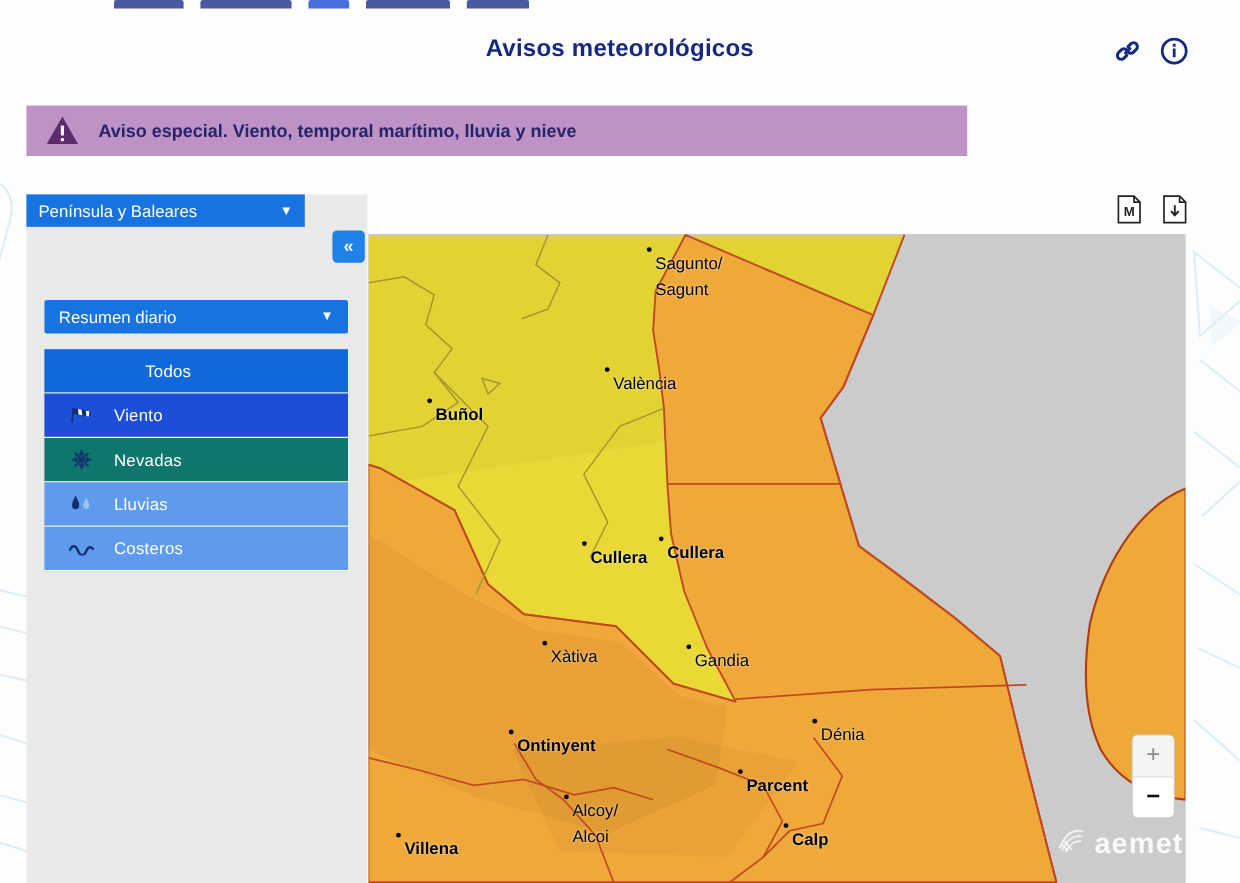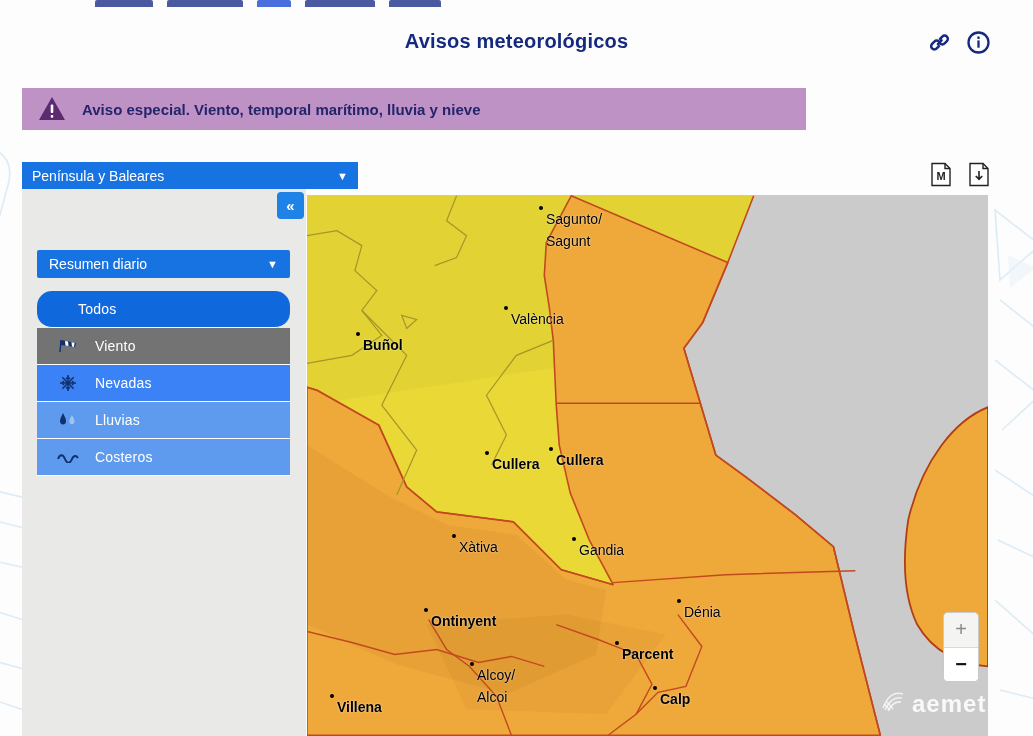--- a/index.html
+++ b/index.html
@@ -28,21 +28,21 @@
     position:absolute; left:22px; top:88px; width:784px; height:42px;
     display:flex; align-items:center; z-index:3; padding-left:16px;text-align:center;
   }
   .banner-text { font-size:15px; font-weight:bold; color:#24246a; margin-left:16px; }
   
   .sidebar {
     position:absolute; left:22px; top:162px; width:284px; height:574px;
     background:#e9e9e7; z-index:3;
   }
   .region-bar {
-    position:absolute; left:0; top:0; width:336px; height:27px;
+    position:absolute; left:0; top:0; width:232px; height:27px;
     color:#fff; font-size:14px; display:flex; align-items:center;
     padding:0 10px; cursor:pointer;
   }
   .region-bar .caret, .summary-bar .caret { margin-left:auto; font-size:11px; }
   .collapse-btn {
     position:absolute; right:2px; top:30px; width:27px; height:27px;
     border-radius:4px; color:#fff; font-size:15px; font-weight:bold;
     display:flex; align-items:center; justify-content:center; cursor:pointer;
   }
   .summary-bar {
@@ -51,21 +51,21 @@
     border-radius:2px; padding:0 12px; cursor:pointer;
   }
   .filter-list { position:absolute; left:15px; top:129px; width:253px; }
   .filter-item {
     height:37px; display:flex; align-items:center; color:#fff; font-size:14px;
     border-bottom:1px solid #fff; cursor:pointer; padding-left:18px;
   }
   .filter-item .ficon { width:26px; height:18px; margin-right:14px; display:inline-flex;
     align-items:center; justify-content:center; font-size:16px; }
   .filter-item .flabel { letter-spacing:.2px; }
-  .filter-item.no-icon { padding-left:41px;border-radius:15px; }
+  .filter-item.no-icon { padding-left:84px; }
   
   .map-tools { position:absolute; top:162px; right:43px; display:flex; gap:16px; z-index:4; }
   .map-tool { width:22px; height:25px; cursor:pointer; }
   
   .map-wrap {
     position:absolute; left:307px; top:195px; width:681px; height:541px;
     z-index:2; overflow:hidden; background:#cbcbcb;
   }
   .map-svg { position:absolute; inset:0; }
   .city { position:absolute; color:#000000; text-shadow:0 0 2px rgba(255,255,255,.75);
@@ -154,32 +154,32 @@
     <span>«</span>
   </div>
   <div class="summary-bar" style="background: rgb(24, 115, 226);">
     <span>Resumen diario</span>
     <span class="caret">▼</span>
   </div>
   <div class="filter-list" id="filter-list">
       <div class="filter-item no-icon" style="background: rgb(16, 104, 221);">
         <span class="flabel">Todos</span>
       </div>
-      <div class="filter-item" style="background: #737373;">
+      <div class="filter-item" style="background: #1d4ed8;">
         <span class="ficon">
           <svg width="20" height="16" viewBox="0 0 20 16">
             <path d="M2,14 L3,2" stroke="#12306e" stroke-width="1.4"></path>
             <polygon points="3,2 18,5 17,9 3,7" fill="#12306e"></polygon>
             <polygon points="7,2.9 7.5,7.5 10.5,8 10,3.5" fill="#fff"></polygon>
             <polygon points="13.5,4.2 14,8.6 16,9 16.6,4.8" fill="#fff"></polygon>
           </svg>
         </span>
         <span class="flabel">Viento</span>
       </div>
-      <div class="filter-item" style="background: #3b82f6;">
+      <div class="filter-item" style="background: #0f766e;">
         <span class="ficon">
           <svg width="18" height="18" viewBox="0 0 18 18" stroke="#12306e" stroke-width="1.5" fill="none">
             <path d="M9,1 V17 M1,9 H17 M3.3,3.3 L14.7,14.7 M14.7,3.3 L3.3,14.7"></path>
             <path d="M9,3 L7,5 M9,3 L11,5 M9,15 L7,13 M9,15 L11,13 M3,9 L5,7 M3,9 L5,11 M15,9 L13,7 M15,9 L13,11"></path>
           </svg>
         </span>
         <span class="flabel">Nevadas</span>
       </div>
       <div class="filter-item" style="background: rgb(94, 155, 238);">
         <span class="ficon">

